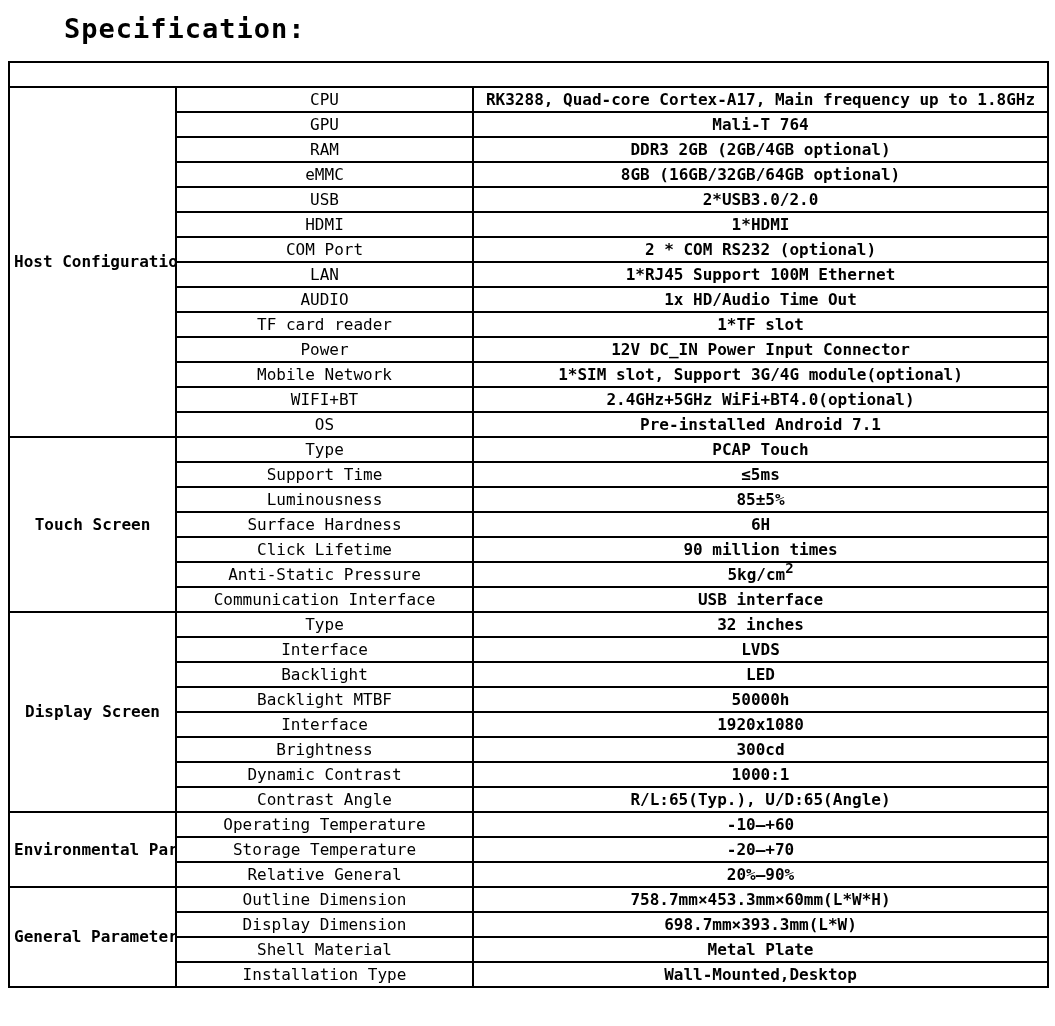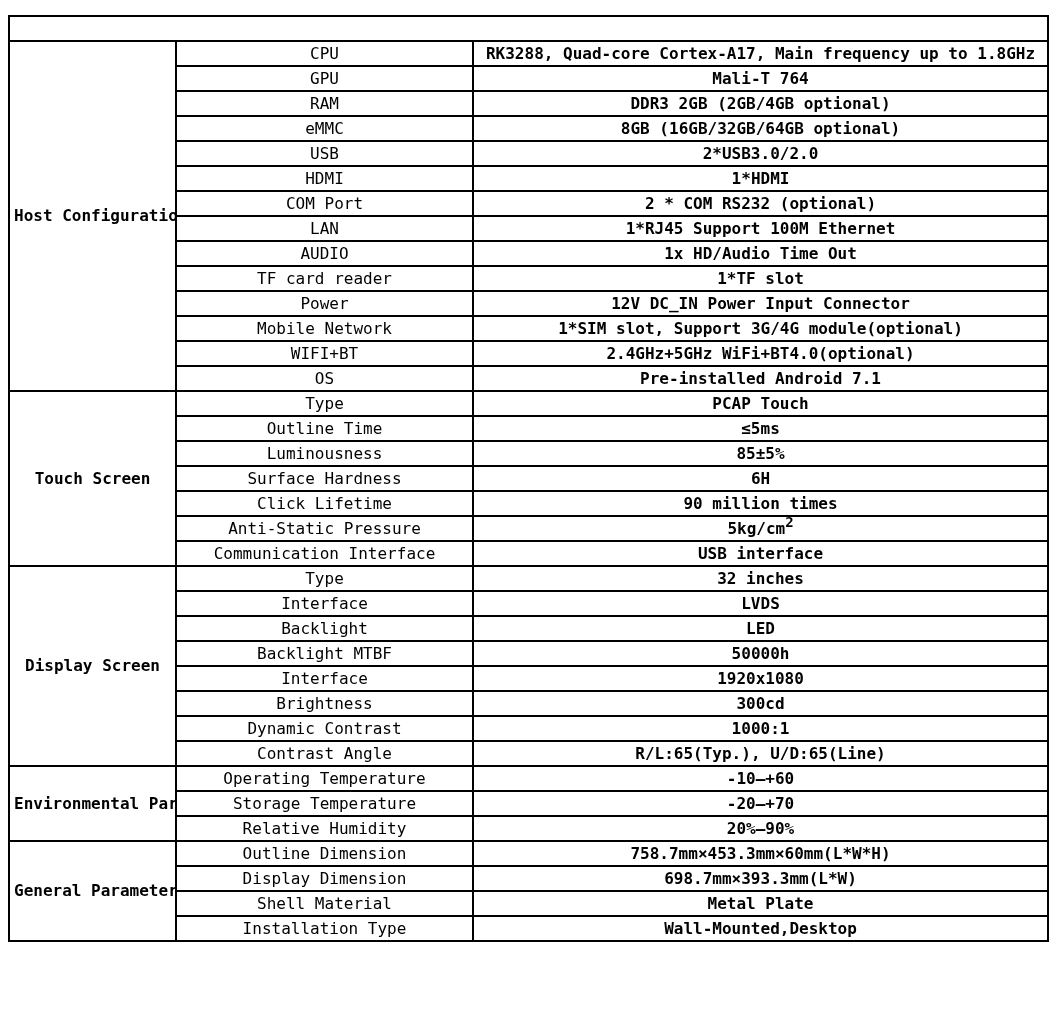--- a/index.html
+++ b/index.html
@@ -53,20 +53,21 @@
   td.value-cell sup {
     font-size: 14px;
     vertical-align: 7px;
     line-height: 0;
   }
 </style>
 </head>
 <body>
 
 <div class="page">
+  <div class="title">Specification:</div>
 
   <table class="spec">
     <colgroup>
       <col style="width:167px">
       <col style="width:297px">
       <col style="width:575px">
     </colgroup>
     <tbody>
       <tr class="empty-row">
         <td colspan="3"></td>
@@ -127,21 +128,21 @@
         <tr>
           <td class="label-cell">OS</td>
           <td class="value-cell">Pre-installed Android 7.1</td>
         </tr>
         <tr>
           <td class="section-cell" rowspan="7">Touch Screen</td>
           <td class="label-cell">Type</td>
           <td class="value-cell">PCAP Touch</td>
         </tr>
         <tr>
-          <td class="label-cell">Outline Time</td>
+          <td class="label-cell">Support Time</td>
           <td class="value-cell">≤5ms</td>
         </tr>
         <tr>
           <td class="label-cell">Luminousness</td>
           <td class="value-cell">85±5%</td>
         </tr>
         <tr>
           <td class="label-cell">Surface Hardness</td>
           <td class="value-cell">6H</td>
         </tr>
@@ -181,33 +182,33 @@
         <tr>
           <td class="label-cell">Brightness</td>
           <td class="value-cell">300cd</td>
         </tr>
         <tr>
           <td class="label-cell">Dynamic Contrast</td>
           <td class="value-cell">1000:1</td>
         </tr>
         <tr>
           <td class="label-cell">Contrast Angle</td>
-          <td class="value-cell">R/L:65(Typ.), U/D:65(Line)</td>
+          <td class="value-cell">R/L:65(Typ.), U/D:65(Angle)</td>
         </tr>
         <tr>
           <td class="section-cell" rowspan="3">Environmental Parameters</td>
           <td class="label-cell">Operating Temperature</td>
           <td class="value-cell">-10—+60</td>
         </tr>
         <tr>
           <td class="label-cell">Storage Temperature</td>
           <td class="value-cell">-20—+70</td>
         </tr>
         <tr>
-          <td class="label-cell">Relative Humidity</td>
+          <td class="label-cell">Relative General</td>
           <td class="value-cell">20%—90%</td>
         </tr>
         <tr>
           <td class="section-cell" rowspan="4">General Parameters</td>
           <td class="label-cell">Outline Dimension</td>
           <td class="value-cell">758.7mm×453.3mm×60mm(L*W*H)</td>
         </tr>
         <tr>
           <td class="label-cell">Display Dimension</td>
           <td class="value-cell">698.7mm×393.3mm(L*W)</td>

